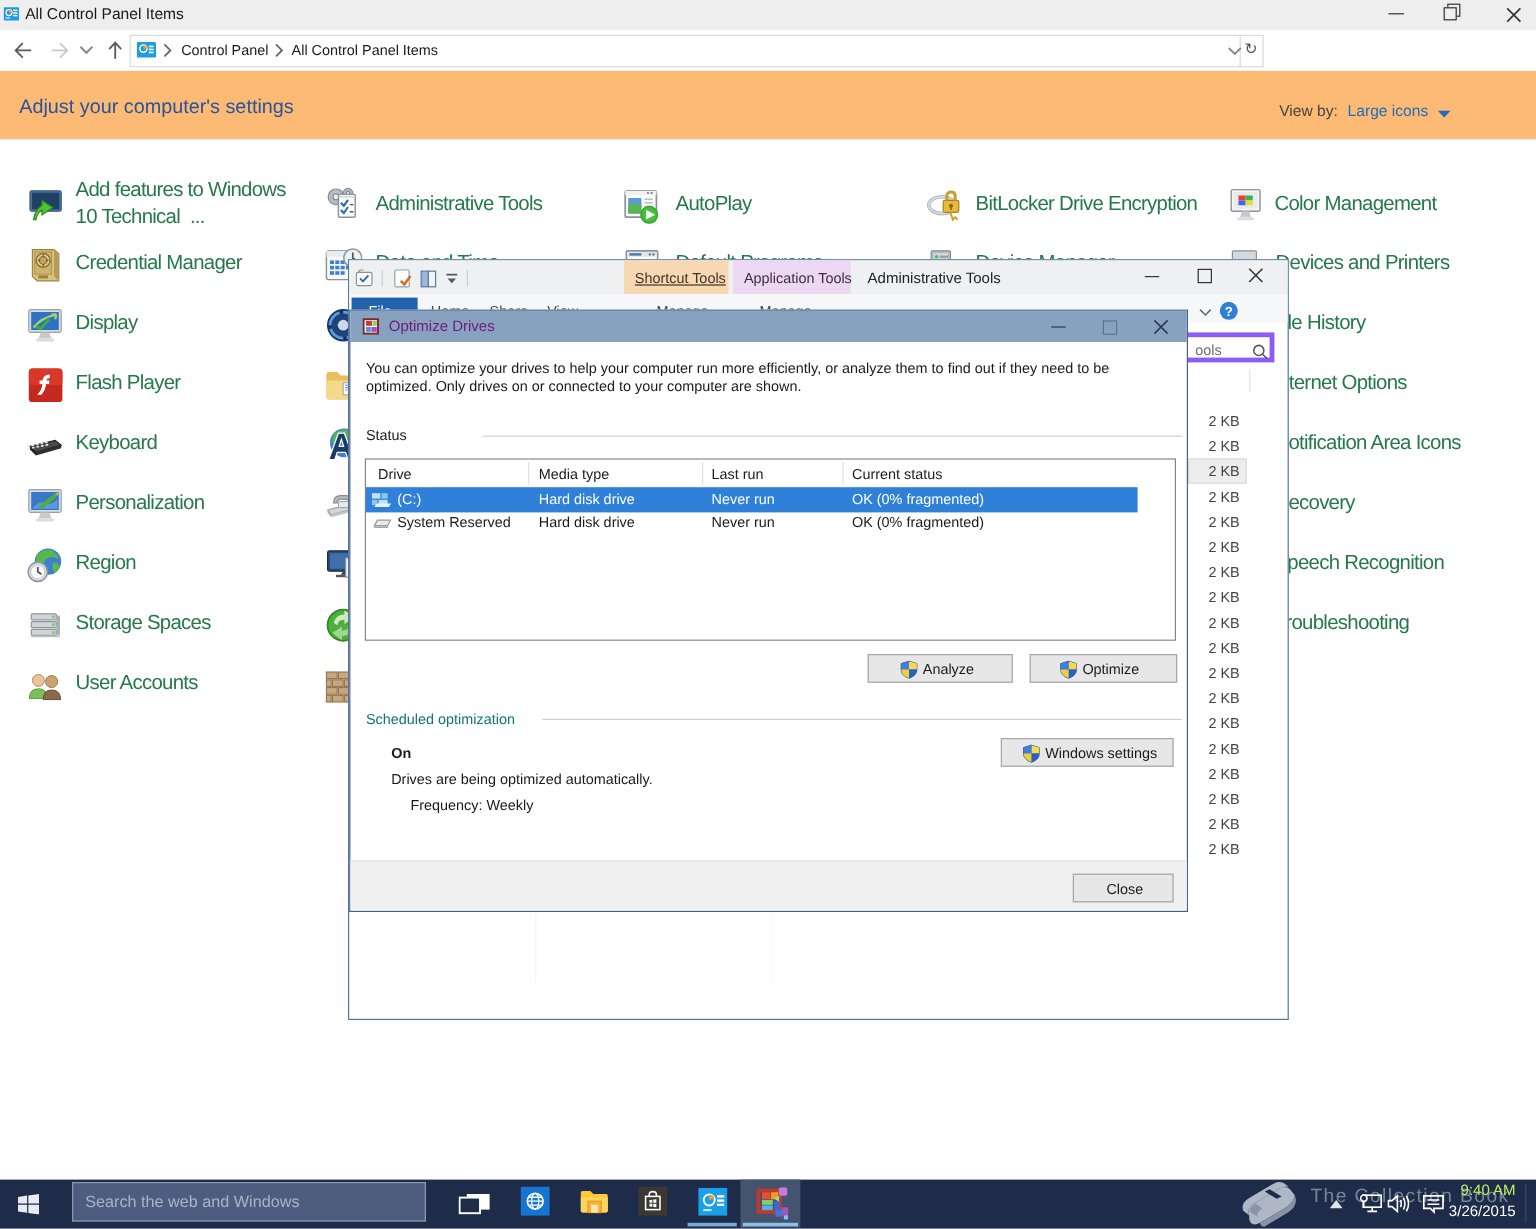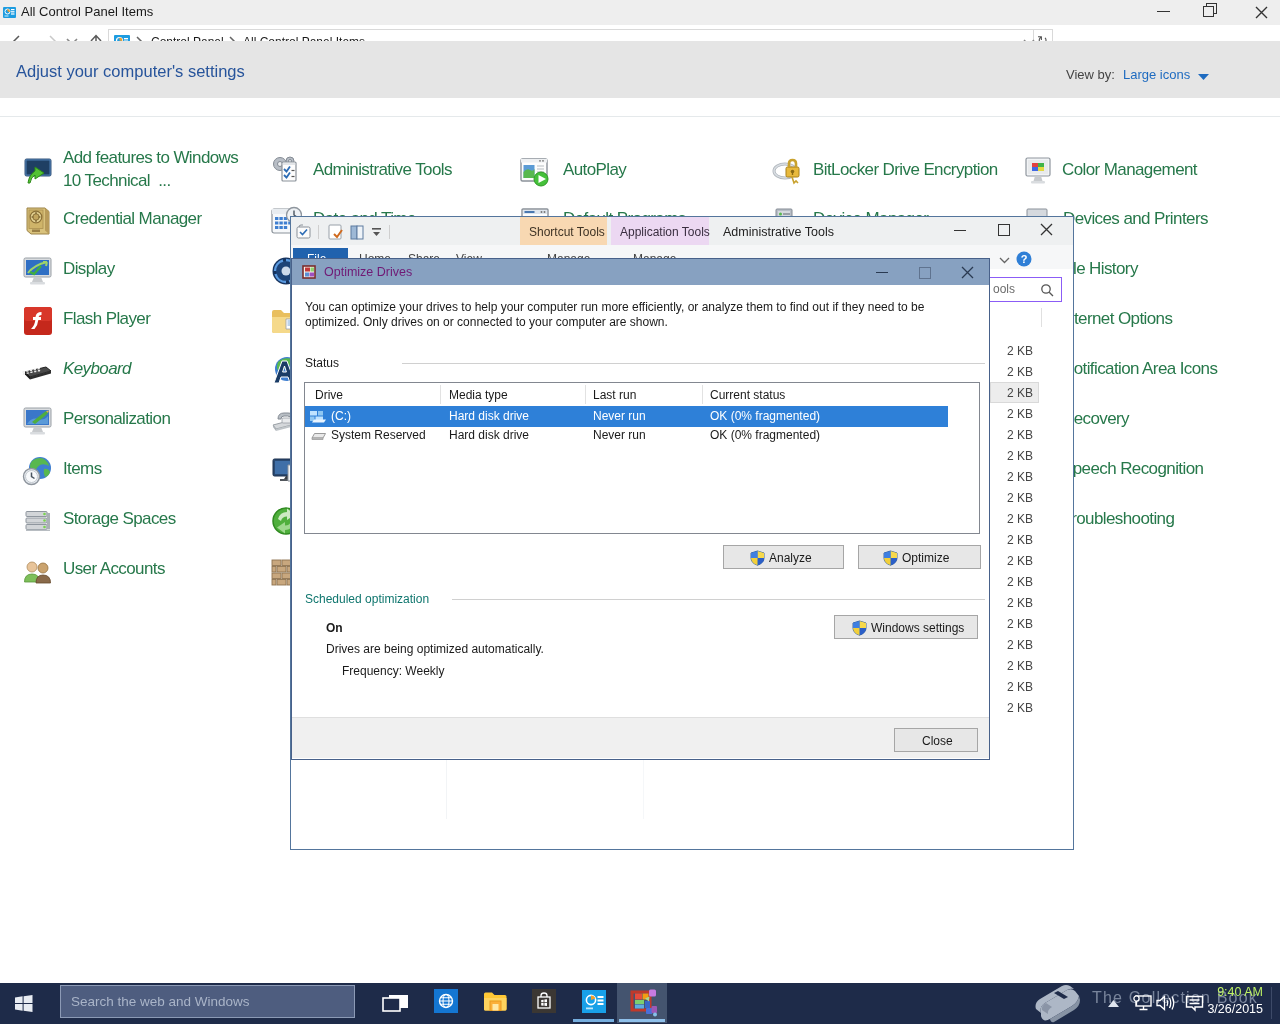--- a/index.html
+++ b/index.html
@@ -6,21 +6,21 @@
   body{width:1280px;height:1024px;overflow:hidden;font-family:"Liberation Sans",sans-serif;background:#fff;position:relative;}
   .ab{position:absolute;}
   .txt{white-space:nowrap;}
   #page{position:absolute;left:0;top:0;width:1094px;height:1024px;background:#fff;}
   
   #titlebar{left:0;top:0;width:1280px;height:25px;background:#eeeeee;}
   #titlebar .title{left:21px;top:4px;font-size:13px;color:#1a1a1a;}
   #navbar{left:0;top:25px;width:1280px;height:34px;background:#ffffff;}
   .addrbox{left:108px;top:4px;width:924px;height:25px;background:#fff;border:1px solid #d9d9d9;}
   .searchbox{left:1068px;top:4px;width:201px;height:25px;background:#fff;border:1px solid #d9d9d9;}
-  #header{left:0;top:41px;width:1280px;height:57px;background:#e5e5e5;text-decoration:underline;}
+  #header{left:0;top:59px;width:1280px;height:57px;background:#fdba74;text-decoration:underline;}
   #header .h1{left:16px;top:21px;font-size:16.5px;color:#27549b;}
   .hline{height:1px;background:#e5e9eb;}
   
   .cpl{font-size:17px;letter-spacing:-0.6px;color:#26784a;}
   .cplbl{position:absolute;line-height:23px;}
   .icon32{position:absolute;width:32px;height:32px;}
   
   #explorer{left:290px;top:216px;width:784px;height:634px;background:#fff;border:1px solid #54759c;box-sizing:border-box;}
   
   #dialog{left:291px;top:258px;width:699px;height:502px;background:#fff;border:1px solid #48618a;box-sizing:border-box;}
@@ -103,23 +103,23 @@
 
     <div class="cplbl cpl" style="left:63px;top:30px;">Add features to Windows<br>10 Technical&nbsp;&nbsp;...</div>
     <div class="cplbl cpl txt" style="left:313px;top:42px;">Administrative Tools</div>
     <div class="cplbl cpl txt" style="left:563px;top:42px;">AutoPlay</div>
     <div class="cplbl cpl txt" style="left:813px;top:42px;">BitLocker Drive Encryption</div>
     <div class="cplbl cpl txt" style="left:1062px;top:42px;">Color Management</div>
 
     <div class="cplbl cpl txt" style="left:63px;top:91px;">Credential Manager</div>
     <div class="cplbl cpl txt" style="left:63px;top:141px;">Display</div>
     <div class="cplbl cpl txt" style="left:63px;top:191px;">Flash Player</div>
-    <div class="cplbl cpl txt" style="left:63px;top:241px;font-style:italic;">Keyboard</div>
+    <div class="cplbl cpl txt" style="left:63px;top:241px;">Keyboard</div>
     <div class="cplbl cpl txt" style="left:63px;top:291px;">Personalization</div>
-    <div class="cplbl cpl txt" style="left:63px;top:341px;">Items</div>
+    <div class="cplbl cpl txt" style="left:63px;top:341px;">Region</div>
     <div class="cplbl cpl txt" style="left:63px;top:391px;">Storage Spaces</div>
     <div class="cplbl cpl txt" style="left:63px;top:441px;">User Accounts</div>
 
     <div class="cplbl cpl txt" style="left:313px;top:91px;">Date and Time</div>
     <div class="cplbl cpl txt" style="left:563px;top:91px;">Default Programs</div>
     <div class="cplbl cpl txt" style="left:813px;top:91px;">Device Manager</div>
 
     <div class="cplbl cpl txt" style="left:1063px;top:91px;">Devices and Printers</div>
     <div class="cplbl cpl txt" style="left:1060px;top:141px;">File History</div>
     <div class="cplbl cpl txt" style="left:1061px;top:191px;">Internet Options</div>
@@ -394,21 +394,21 @@
           <rect x="1" y="2" width="6" height="13" fill="#9db8d6" stroke="#5c7ba0" stroke-width="1"></rect>
           <rect x="7" y="2" width="6" height="13" fill="#eef3f8" stroke="#5c7ba0" stroke-width="1"></rect>
         </svg>
       <svg class="ab" style="left:80px;top:11px;" width="12" height="9">
           <rect x="1" y="0" width="9" height="1.6" fill="#555"></rect>
           <path d="M2 4 L5.5 8 L9 4 Z" fill="#555"></path>
         </svg>
       <div class="ab" style="left:98px;top:8px;width:1px;height:14px;background:#cfcfcf;"></div>
 
       <div class="ab" style="left:229px;top:0;width:87px;height:28px;background:#f8d8b2;"></div>
-      <div class="ab txt" style="left:238px;top:8px;font-size:12px;color:#3e3325;">Shortcut Tools</div>
+      <div class="ab txt" style="left:238px;top:8px;font-size:12px;color:#3e3325;text-decoration:underline;">Shortcut Tools</div>
       <div class="ab" style="left:320px;top:0;width:98px;height:28px;background:#ecd8f2;"></div>
       <div class="ab txt" style="left:329px;top:8px;font-size:12px;color:#3a2e40;">Application Tools</div>
       <div class="ab txt" style="left:432px;top:8px;font-size:12.5px;color:#222;">Administrative Tools</div>
 
       <div class="ab" style="left:663px;top:13px;width:12px;height:1px;background:#333;"></div>
       <div class="ab" style="left:707px;top:7px;width:10px;height:10px;border:1px solid #333;"></div>
       <svg class="ab" style="left:749px;top:6px;" width="13" height="13">
           <path d="M1 1 L12 12 M12 1 L1 12" stroke="#333" stroke-width="1.3"></path>
         </svg>
     </div>
@@ -423,21 +423,21 @@
       <div class="ab txt" style="left:342px;top:7px;font-size:12px;color:#444;">Manage</div>
       <svg class="ab" style="left:708px;top:12px;" width="11" height="7">
           <path d="M1 1 L5.5 5.5 L10 1" stroke="#666" stroke-width="1.3" fill="none"></path>
         </svg>
       <svg class="ab" style="left:725px;top:6px;" width="16" height="16">
           <circle cx="8" cy="8" r="7.5" fill="#2f7fd6"></circle>
           <text x="8" y="12" text-anchor="middle" font-size="11" font-weight="bold" fill="#fff" font-family="Liberation Sans">?</text>
         </svg>
     </div>
 
-    <div class="ab" style="left:638px;top:60px;width:133px;height:25px;border:1px solid #8b5cf6;box-sizing:border-box;background:#fff;text-align:right;">
+    <div class="ab" style="left:638px;top:60px;width:133px;height:25px;border:4px solid #8b5cf6;box-sizing:border-box;background:#fff;text-align:right;">
       <div class="ab txt" style="left:63px;top:4px;font-size:12px;color:#6c6c6c;">ools</div>
       <svg class="ab" style="left:110px;top:5px;" width="14" height="14">
           <circle cx="6" cy="6" r="4.2" stroke="#555" stroke-width="1.3" fill="none"></circle>
           <path d="M9.2 9.2 L13 13" stroke="#555" stroke-width="1.3"></path>
         </svg>
     </div>
 
     <div class="ab" style="left:750px;top:91px;width:1px;height:19px;background:#e0e0e0;"></div>
 
     <div class="ab" style="left:699px;top:165px;width:49px;height:21px;background:#ededed;border:1px solid #d9d9d9;box-sizing:border-box;"></div>

